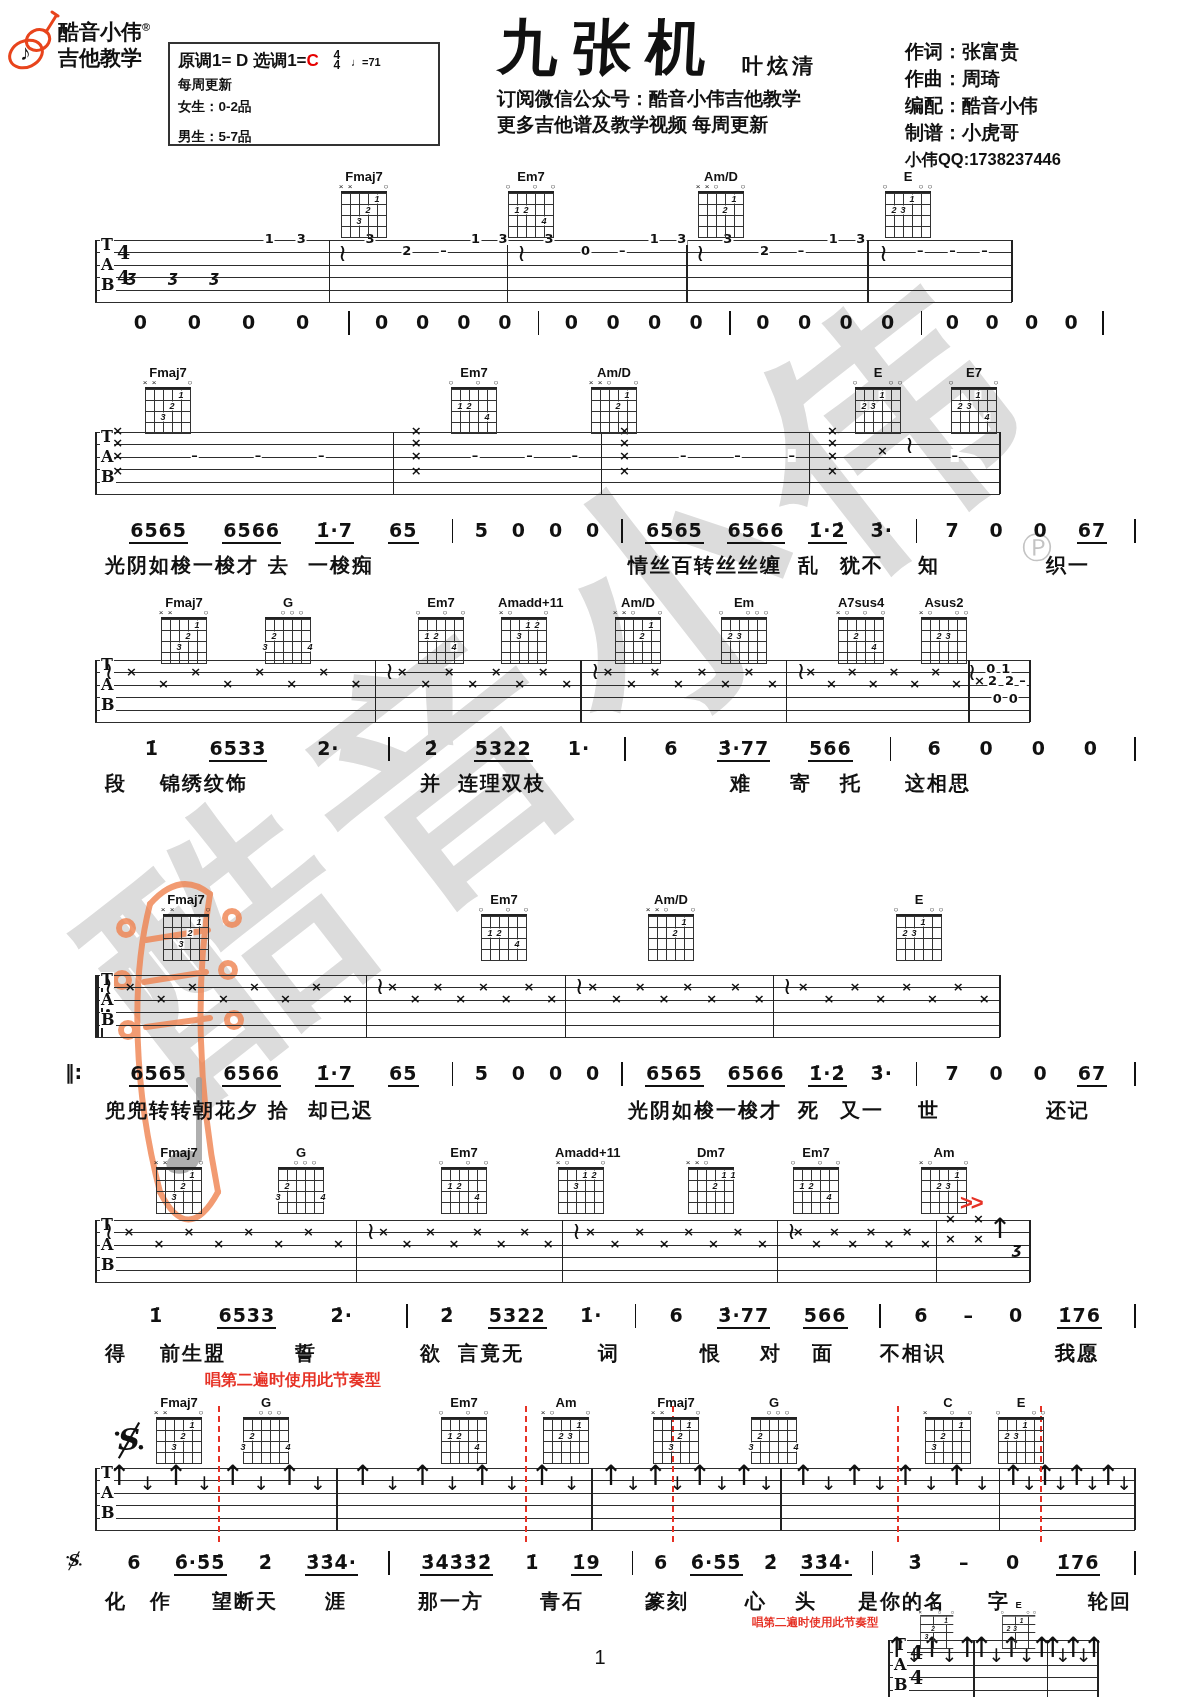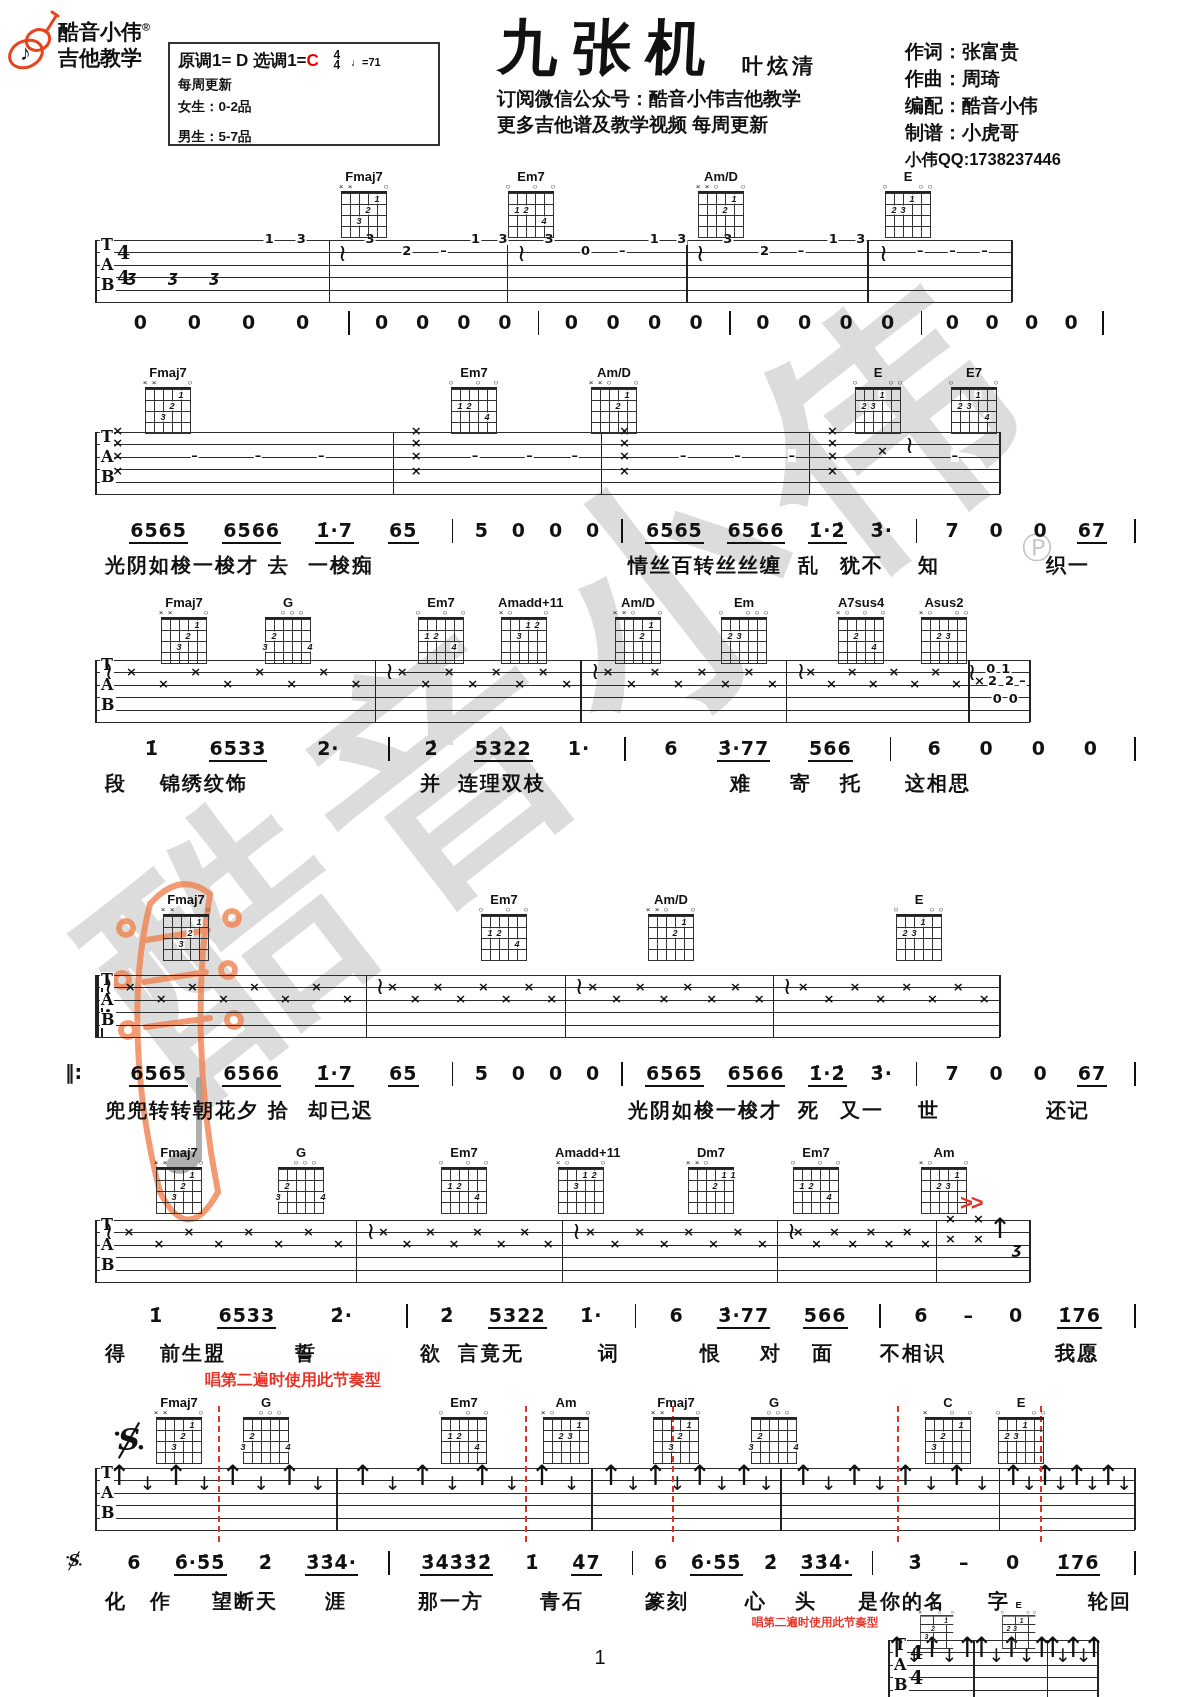--- a/index.html
+++ b/index.html
@@ -1138,21 +1138,21 @@
         <div class="mm" style="left: 0px; width: 294.32px;">
           <span class="mt">6</span>
           <span class="mt u">6̇·5̇5̇</span>
           <span class="mt">2̇</span>
           <span class="mt u">3̇3̇4̇·</span>
         </div>
         <div class="mbar" style="left: 293.32px;"></div>
         <div class="mm" style="left: 294.32px; width: 243.36px;">
           <span class="mt u">3̇4̇3̇3̇2̇</span>
           <span class="mt">1̇</span>
-          <span class="mt u">4̇7</span>
+          <span class="mt u">1̇9</span>
         </div>
         <div class="mbar" style="left: 536.68px;"></div>
         <div class="mm" style="left: 537.68px; width: 240.24px;">
           <span class="mt">6</span>
           <span class="mt u">6̇·5̇5̇</span>
           <span class="mt">2̇</span>
           <span class="mt u">3̇3̇4̇·</span>
         </div>
         <div class="mbar" style="left: 776.92px;"></div>
         <div class="mm" style="left: 777.92px; width: 262.08px;">

